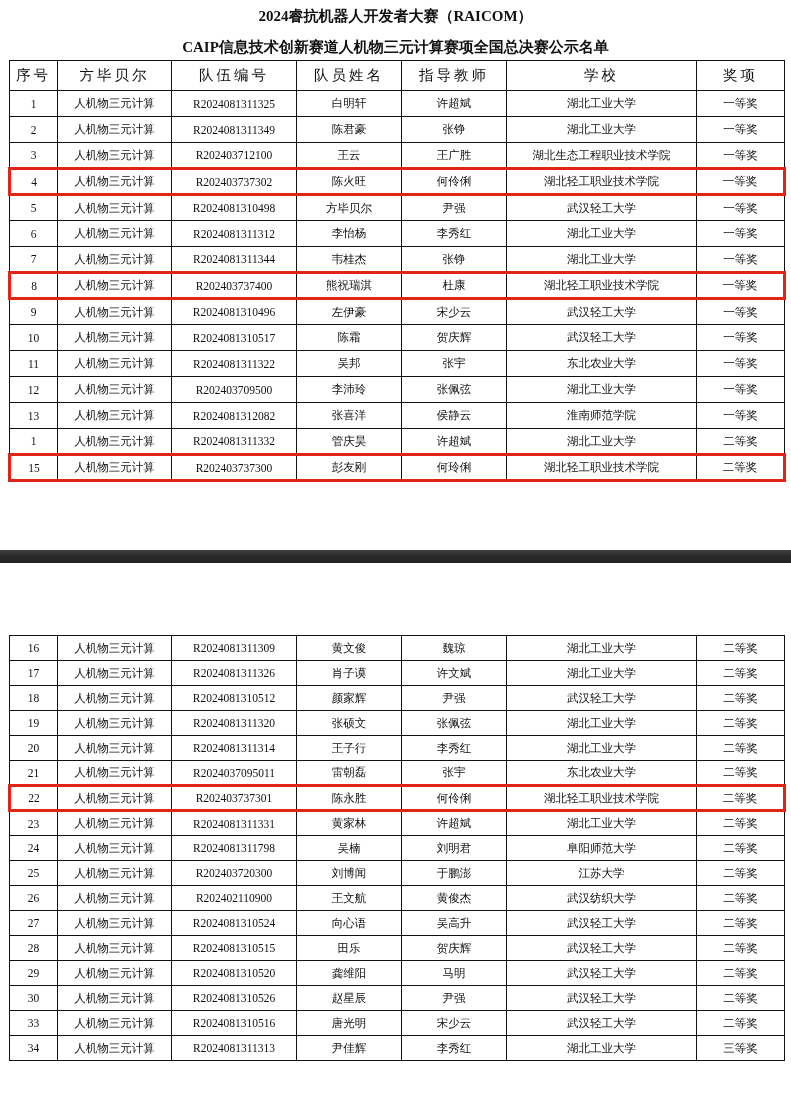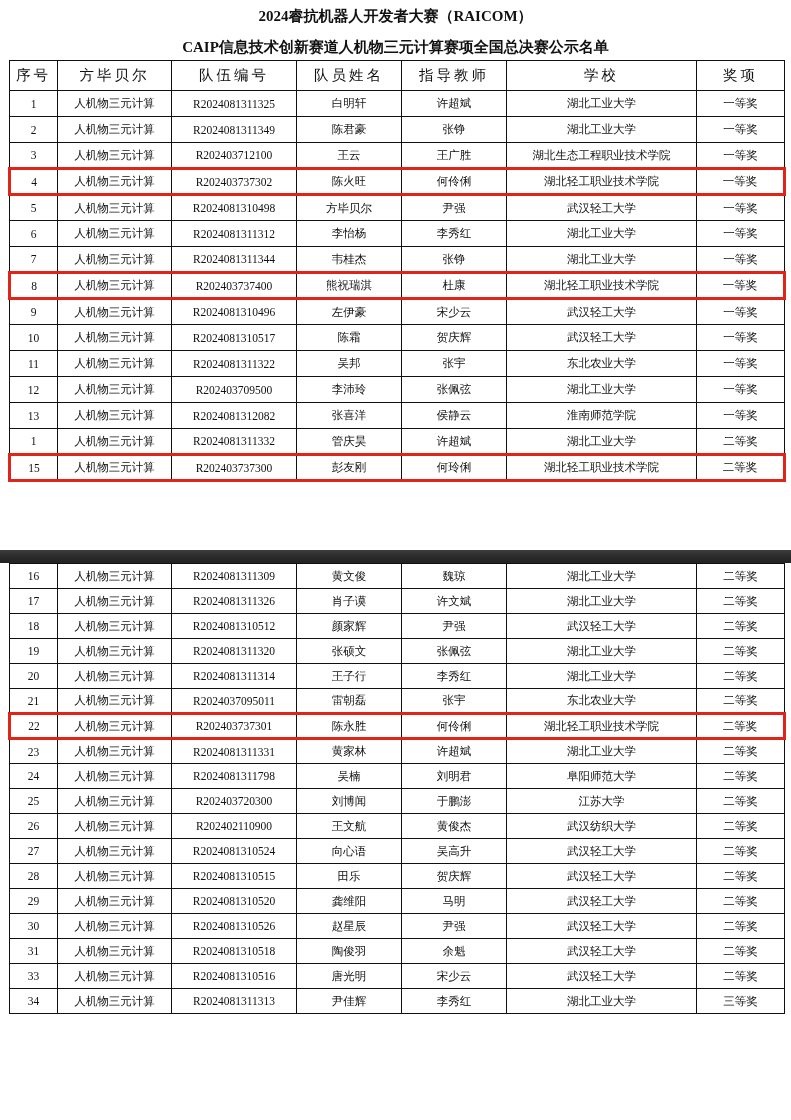--- a/index.html
+++ b/index.html
@@ -25,21 +25,21 @@
   }
   .subtitle {
     text-align: center;
     font-weight: bold;
     font-size: 15px;
     line-height: 18px;
     margin-top: 13px;
   }
   .tbl-wrap { padding: 0 8px; }
   .tbl-wrap.first { margin-top: 4px; }
-  .tbl-wrap.second { }
+  .tbl-wrap.second { margin-top: 72px; }
   table {
     width: 100%;
     border-collapse: collapse;
     table-layout: fixed;
   }
   col.c-no     { width: 48px; }
   col.c-event  { width: 114px; }
   col.c-teamid { width: 125px; }
   col.c-member { width: 105px; }
   col.c-teacher{ width: 105px; }
@@ -386,29 +386,20 @@
           <tr>
             <td>30</td>
             <td>人机物三元计算</td>
             <td>R2024081310526</td>
             <td>赵星辰</td>
             <td>尹强</td>
             <td>武汉轻工大学</td>
             <td>二等奖</td>
           </tr>
           <tr>
-            <td>31</td>
-            <td>人机物三元计算</td>
-            <td>R2024081310518</td>
-            <td>陶俊羽</td>
-            <td>余魁</td>
-            <td>武汉轻工大学</td>
-            <td>二等奖</td>
-          </tr>
-          <tr>
             <td>33</td>
             <td>人机物三元计算</td>
             <td>R2024081310516</td>
             <td>唐光明</td>
             <td>宋少云</td>
             <td>武汉轻工大学</td>
             <td>二等奖</td>
           </tr>
           <tr>
             <td>34</td>

